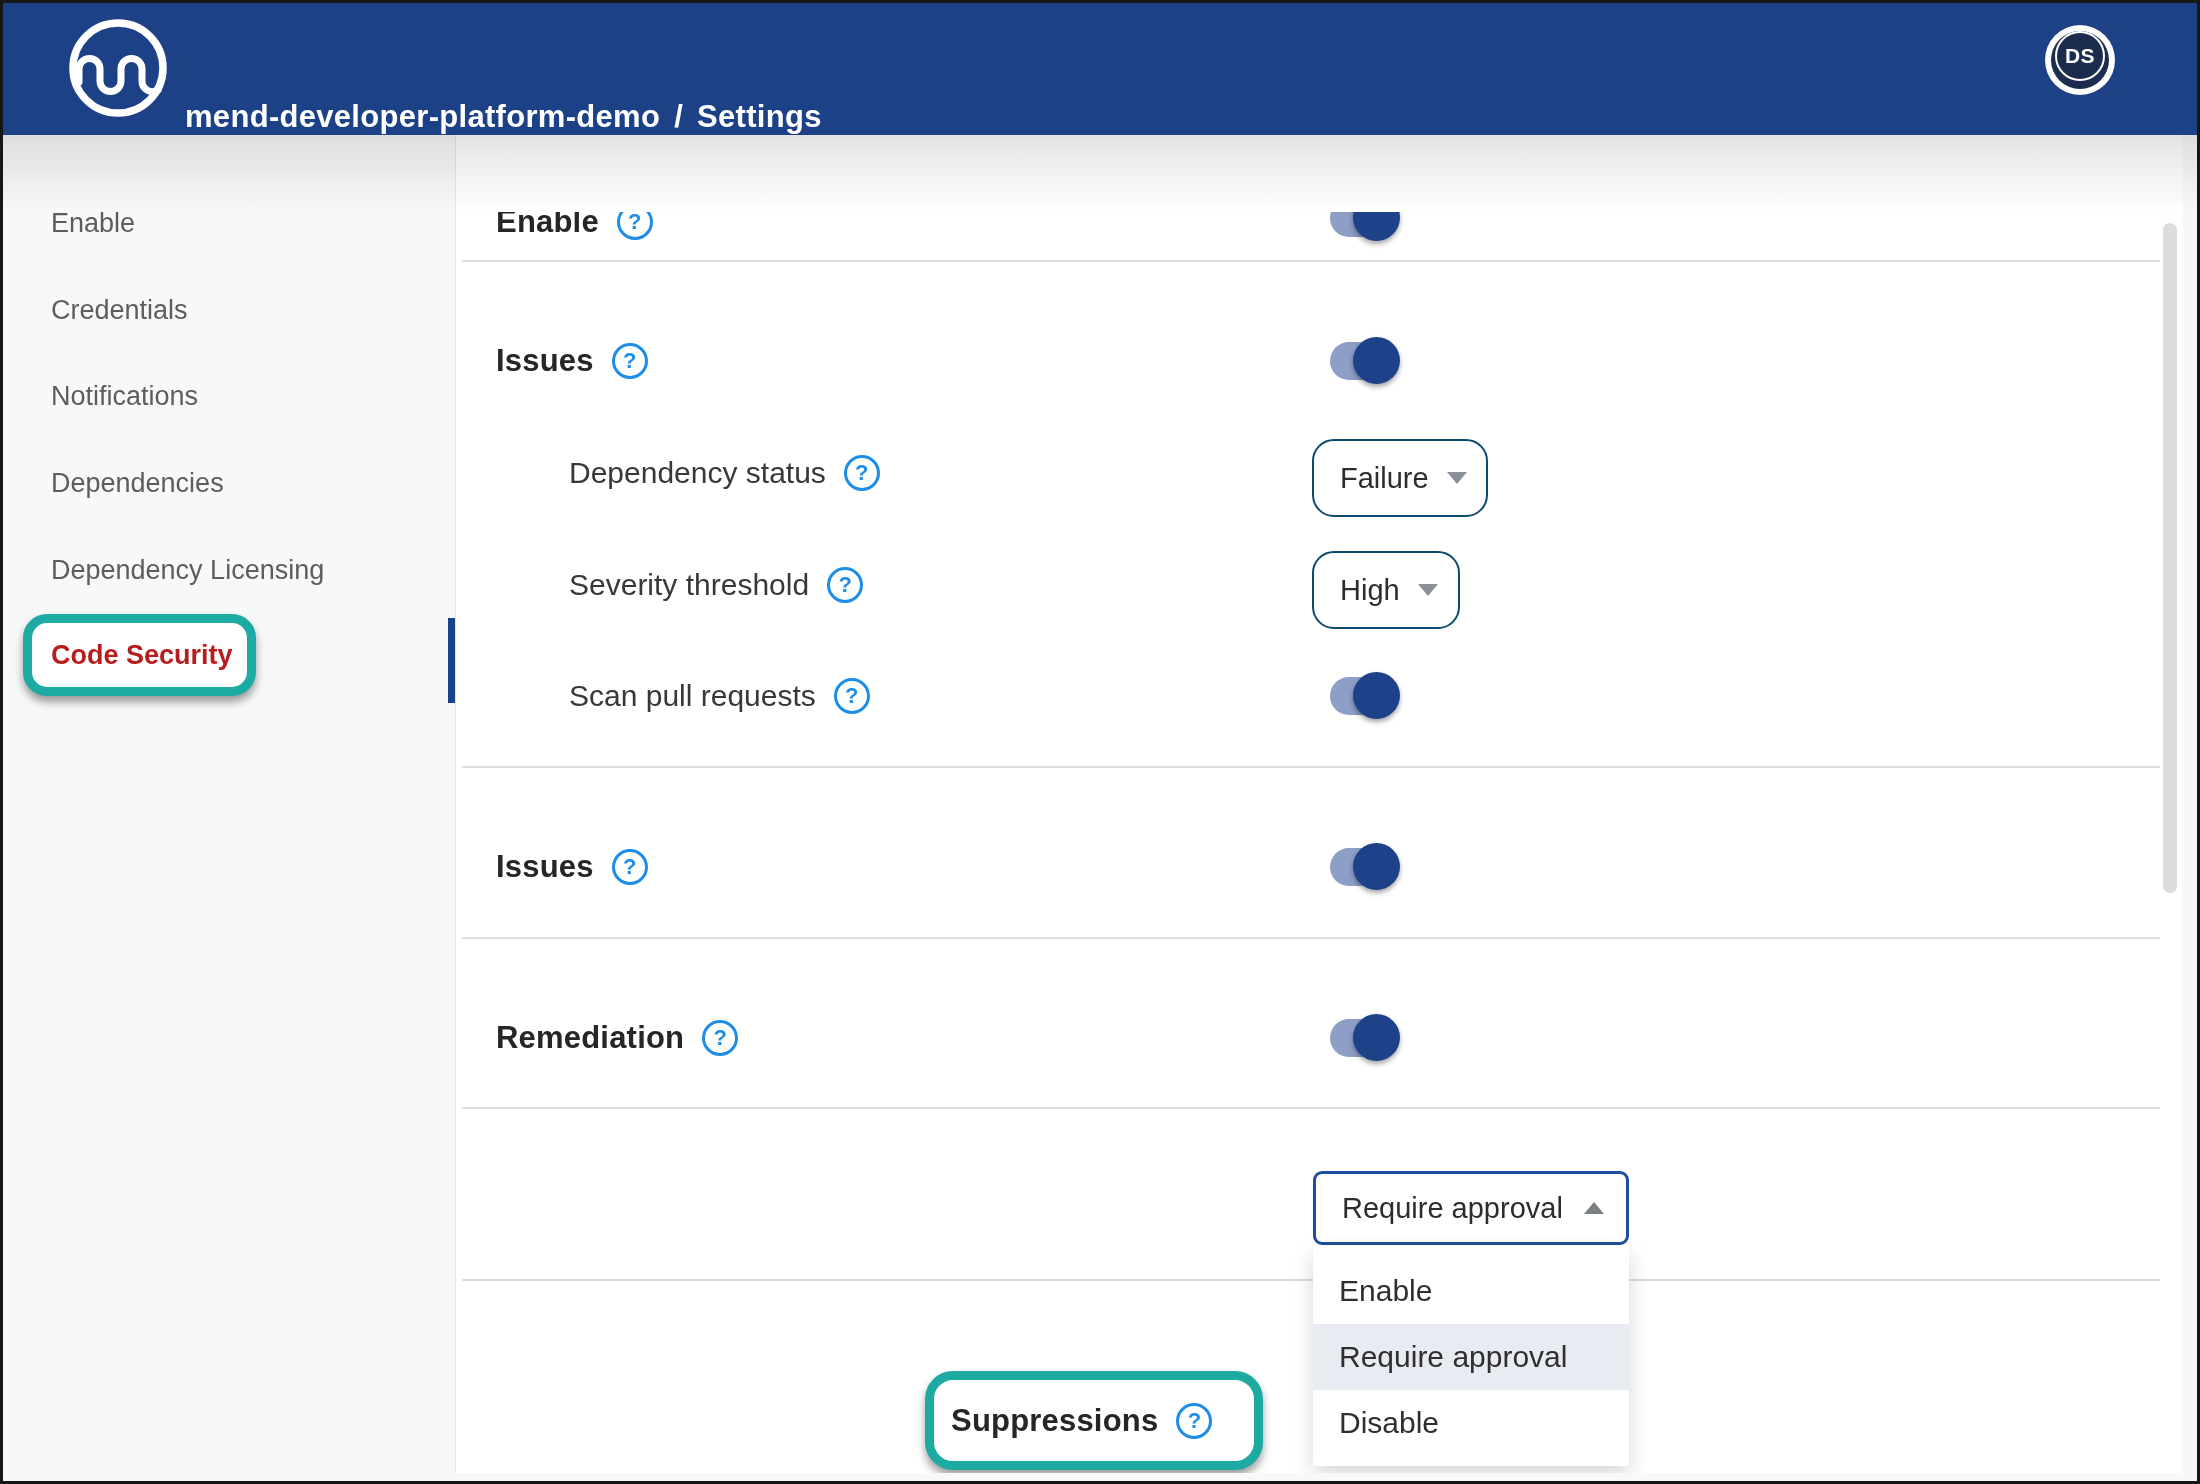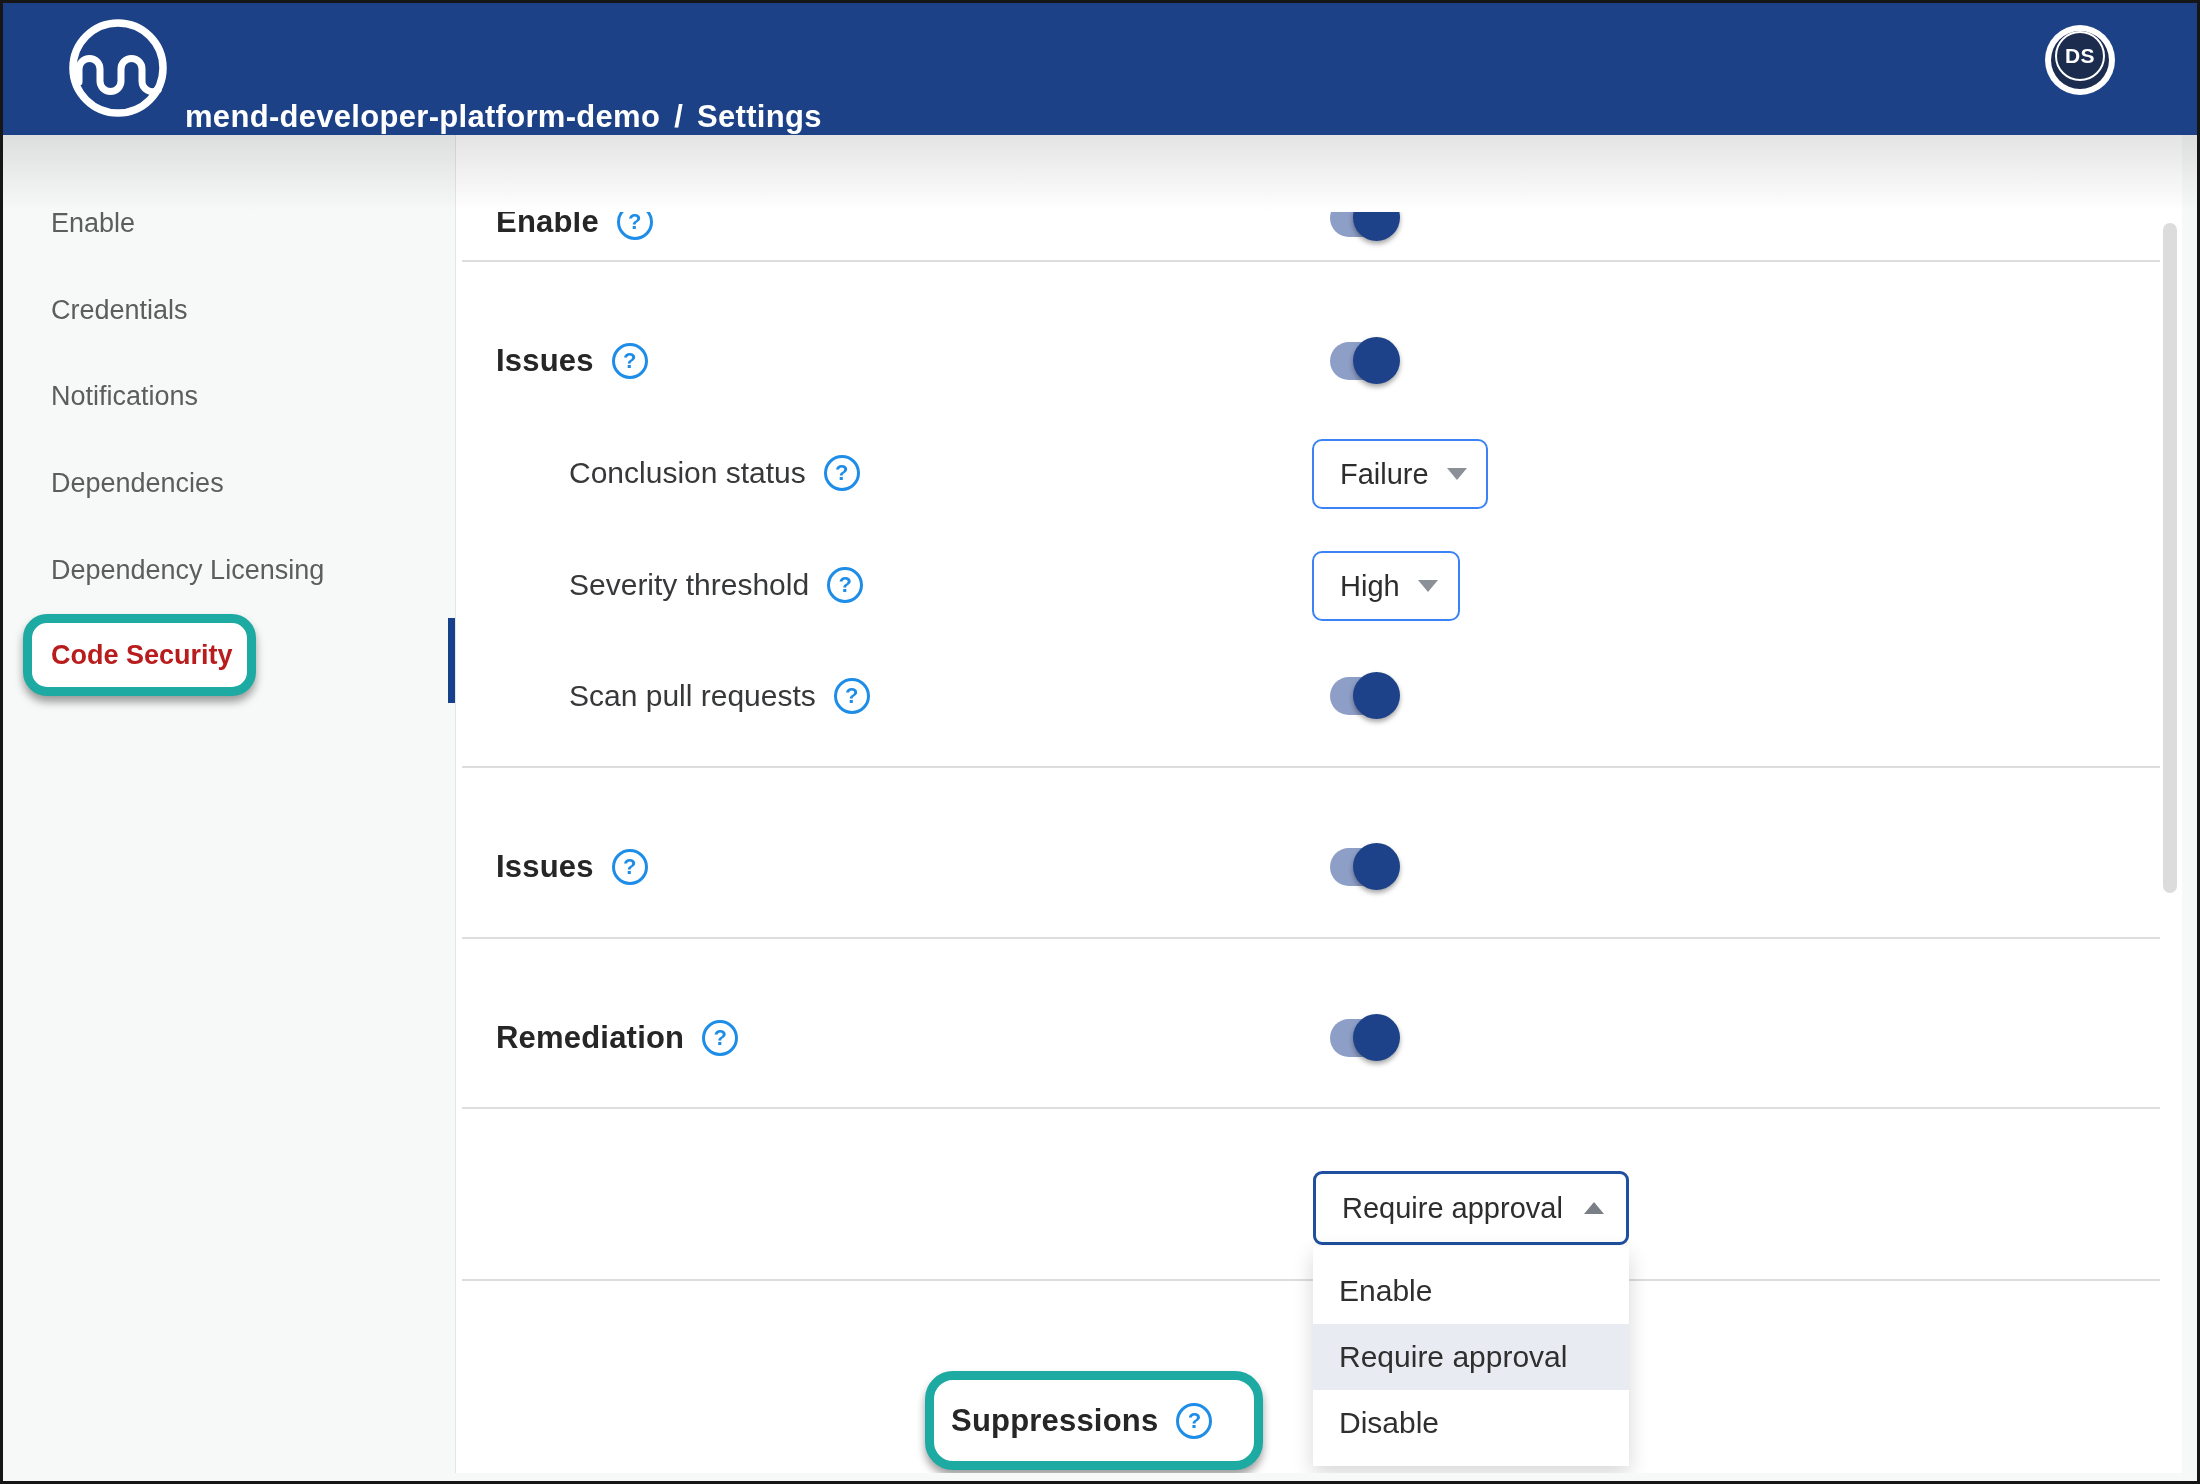--- a/index.html
+++ b/index.html
@@ -29,21 +29,21 @@
   .divider{position:absolute;left:6px;width:1698px;height:2px;background:#dddddd;}
   .row-label{position:absolute;display:flex;align-items:center;gap:18px;height:46px;}
   .lbl-main{font-size:31px;font-weight:700;color:#262626;letter-spacing:.2px;}
   .lbl-sub{font-size:30px;font-weight:400;color:#37383a;}
   .help{width:36px;height:36px;box-sizing:border-box;border:3.5px solid #1d8de8;border-radius:50%;color:#1d8de8;font-size:22px;font-weight:700;display:flex;align-items:center;justify-content:center;cursor:pointer;flex:0 0 auto;}
   
   .toggle{position:absolute;width:66px;height:38px;cursor:pointer;}
   .toggle .track{position:absolute;left:0;top:0;width:66px;height:38px;border-radius:19px;background:#8d9ec7;}
   .toggle .knob{position:absolute;right:-4px;top:-5px;width:47px;height:47px;border-radius:50%;background:#1d4289;box-shadow:0 3px 5px rgba(0,0,0,.35);}
   
-  .select{position:absolute;box-sizing:border-box;background:#fff;border:2px solid #3b82f6;border-radius:10px;height:70px;display:flex;align-items:center;justify-content:space-between;padding:0 22px 0 26px;font-size:29px;color:#2d2d2d;cursor:pointer;}
+  .select{position:absolute;box-sizing:border-box;background:#fff;border:2px solid #0c4a6e;border-radius:22px;height:78px;display:flex;align-items:center;justify-content:space-between;padding:0 22px 0 26px;font-size:29px;color:#2d2d2d;cursor:pointer;}
   .caret-down{width:0;height:0;border-left:10px solid transparent;border-right:10px solid transparent;border-top:12px solid #8b8f96;margin-left:18px;}
   .caret-up{width:0;height:0;border-left:10px solid transparent;border-right:10px solid transparent;border-bottom:12px solid #7a7f87;margin-left:18px;}
   .select.open{border:3px solid #1f4f9e;border-radius:9px;z-index:4;}
   
   .menu{position:absolute;left:857px;top:1034px;width:316px;box-sizing:border-box;background:#ffffff;box-shadow:0 8px 20px rgba(0,0,0,.16);padding:12px 0 10px 0;z-index:5;}
   .menu .row{height:66px;display:flex;align-items:center;padding-left:26px;font-size:30px;color:#2f2f2f;cursor:pointer;}
   .menu .row.selected{background:#e9ebf2;}
   
   .scroll-thumb{position:absolute;left:2160px;top:220px;width:14px;height:670px;border-radius:7px;background:#dcdcdc;z-index:7;cursor:grab;}
 </style>
@@ -107,21 +107,21 @@
       <div class="row-label" style="left:40px;top:126px">
         <span class="lbl-main">Issues</span>
         <span class="help">?</span>
       </div>
       <div class="toggle" style="left:874px;top:130px" role="switch" aria-checked="on">
         <span class="track"></span>
           <span class="knob"></span>
       </div>
 
       <div class="row-label" style="left:113px;top:238px">
-        <span class="lbl-sub">Conclusion status</span>
+        <span class="lbl-sub">Dependency status</span>
         <span class="help">?</span>
       </div>
       <div class="select" style="left:856px;top:227px;width:176px">
         <span>Failure</span>
         <span class="caret-down"></span>
       </div>
 
       <div class="row-label" style="left:113px;top:350px">
         <span class="lbl-sub">Severity threshold</span>
         <span class="help">?</span>

